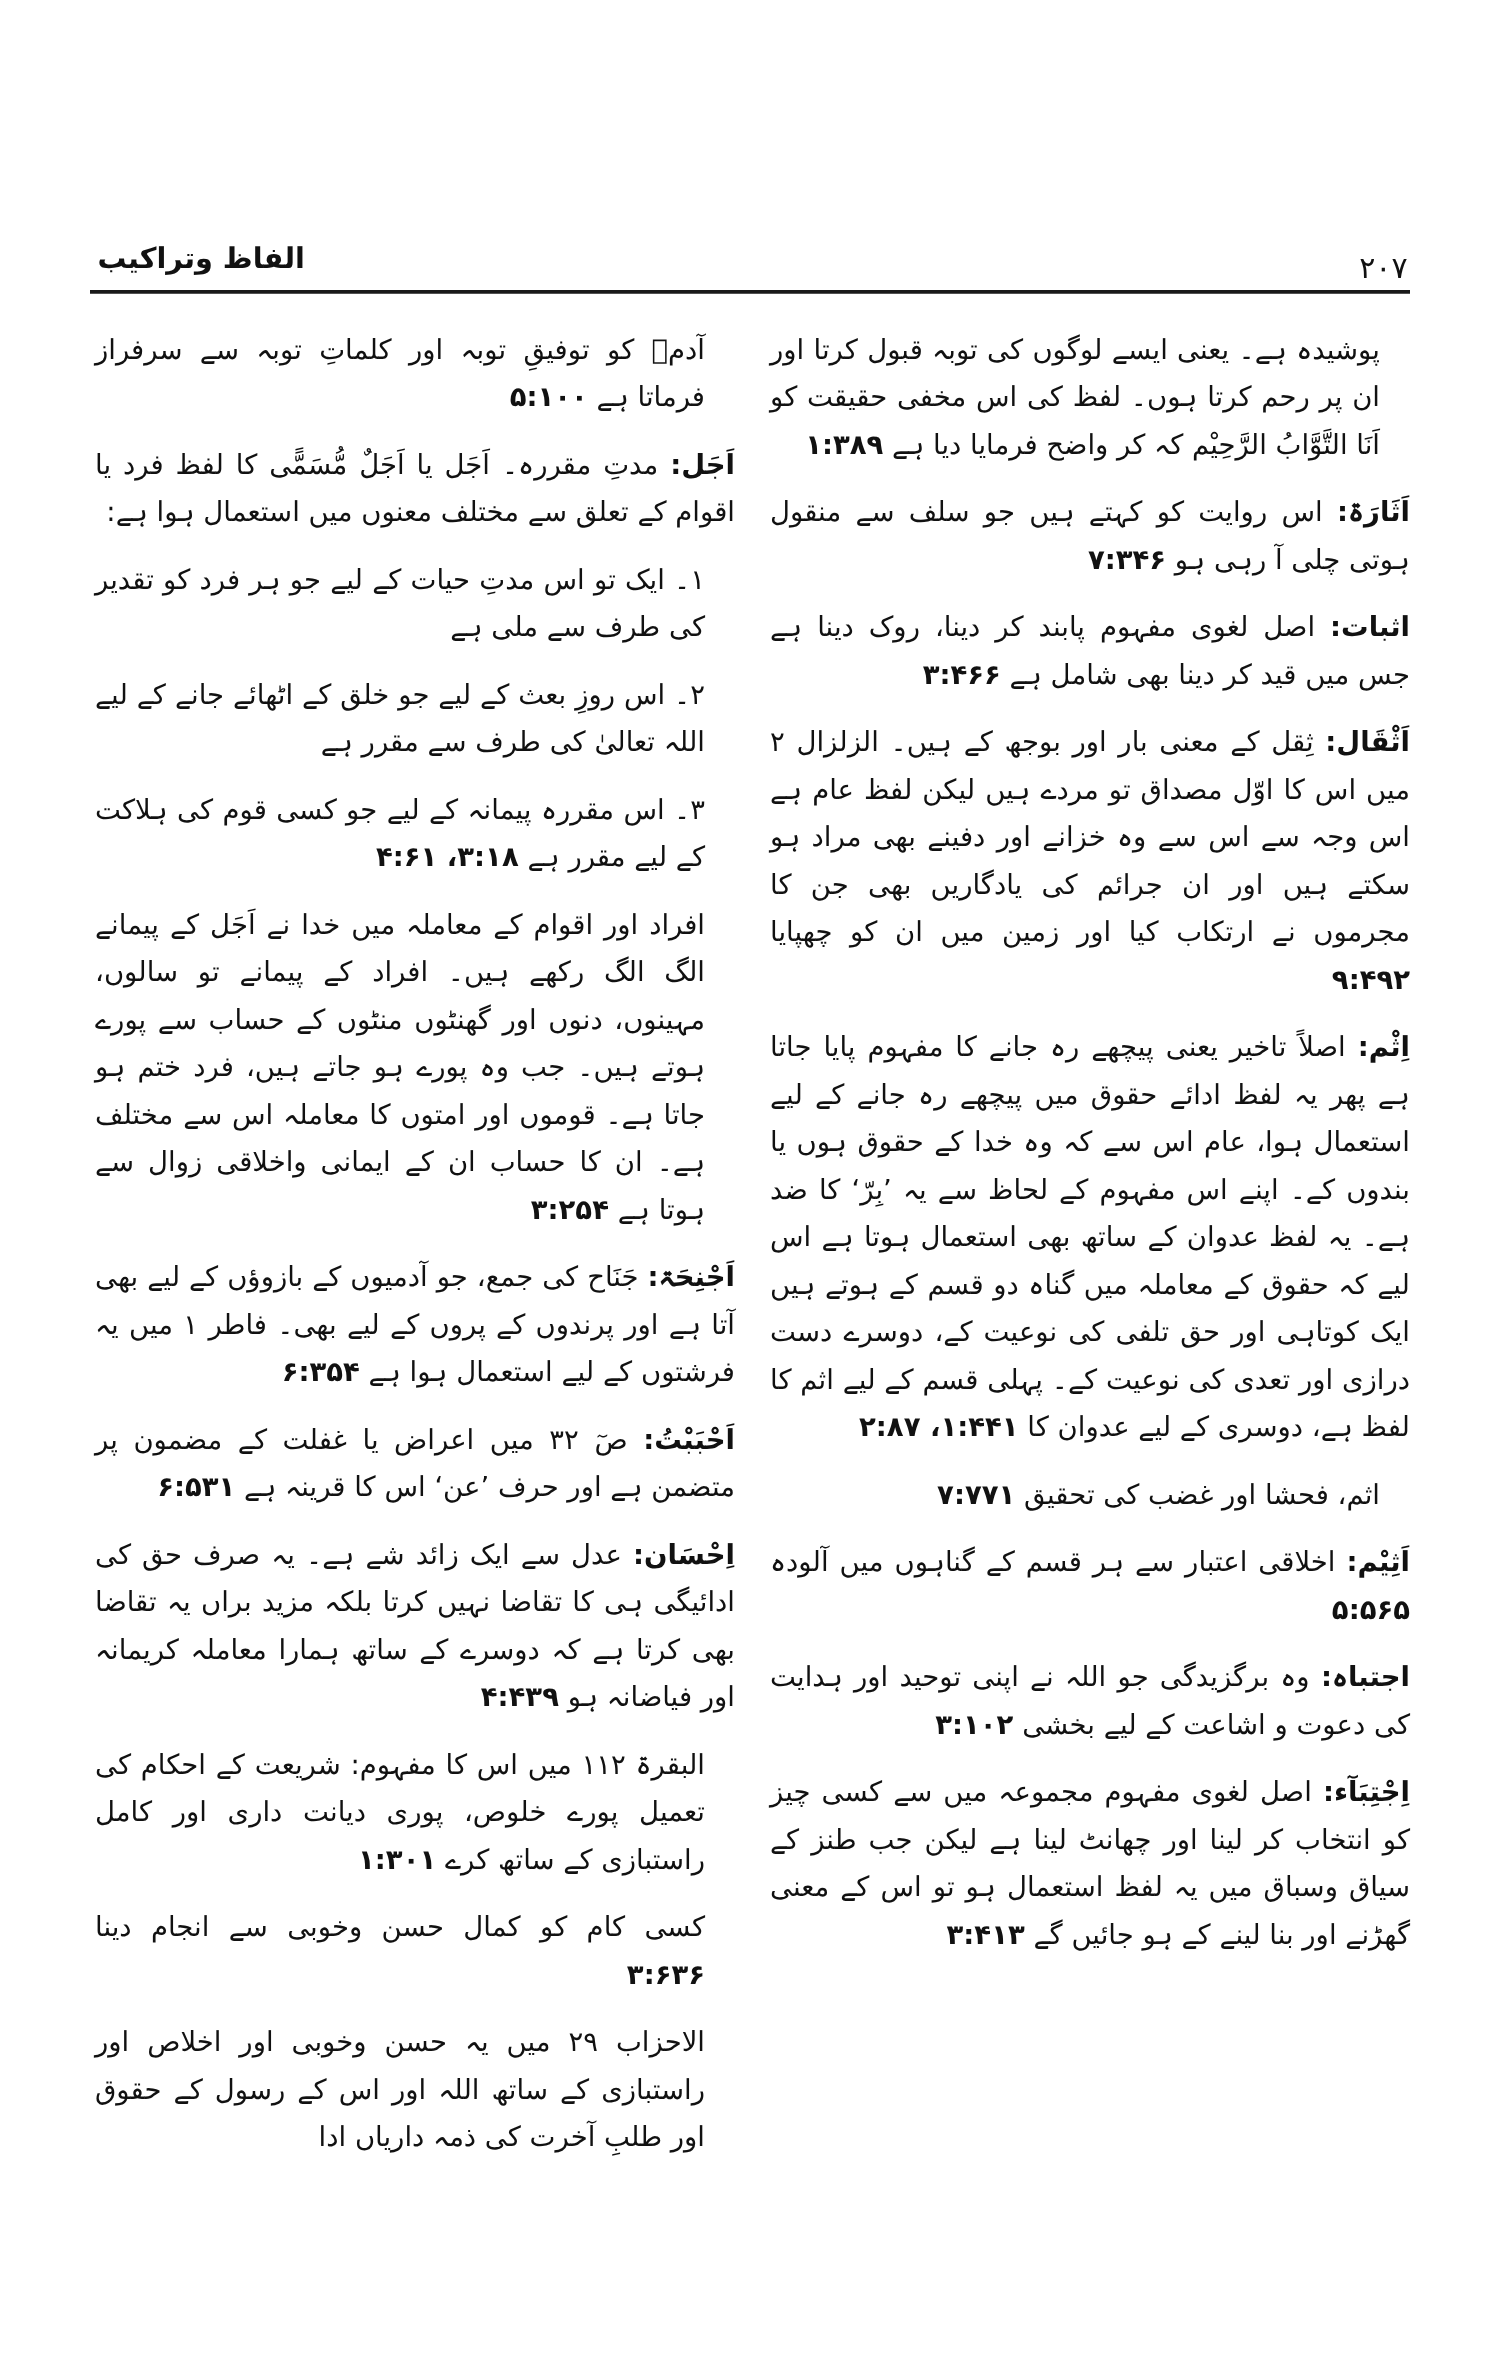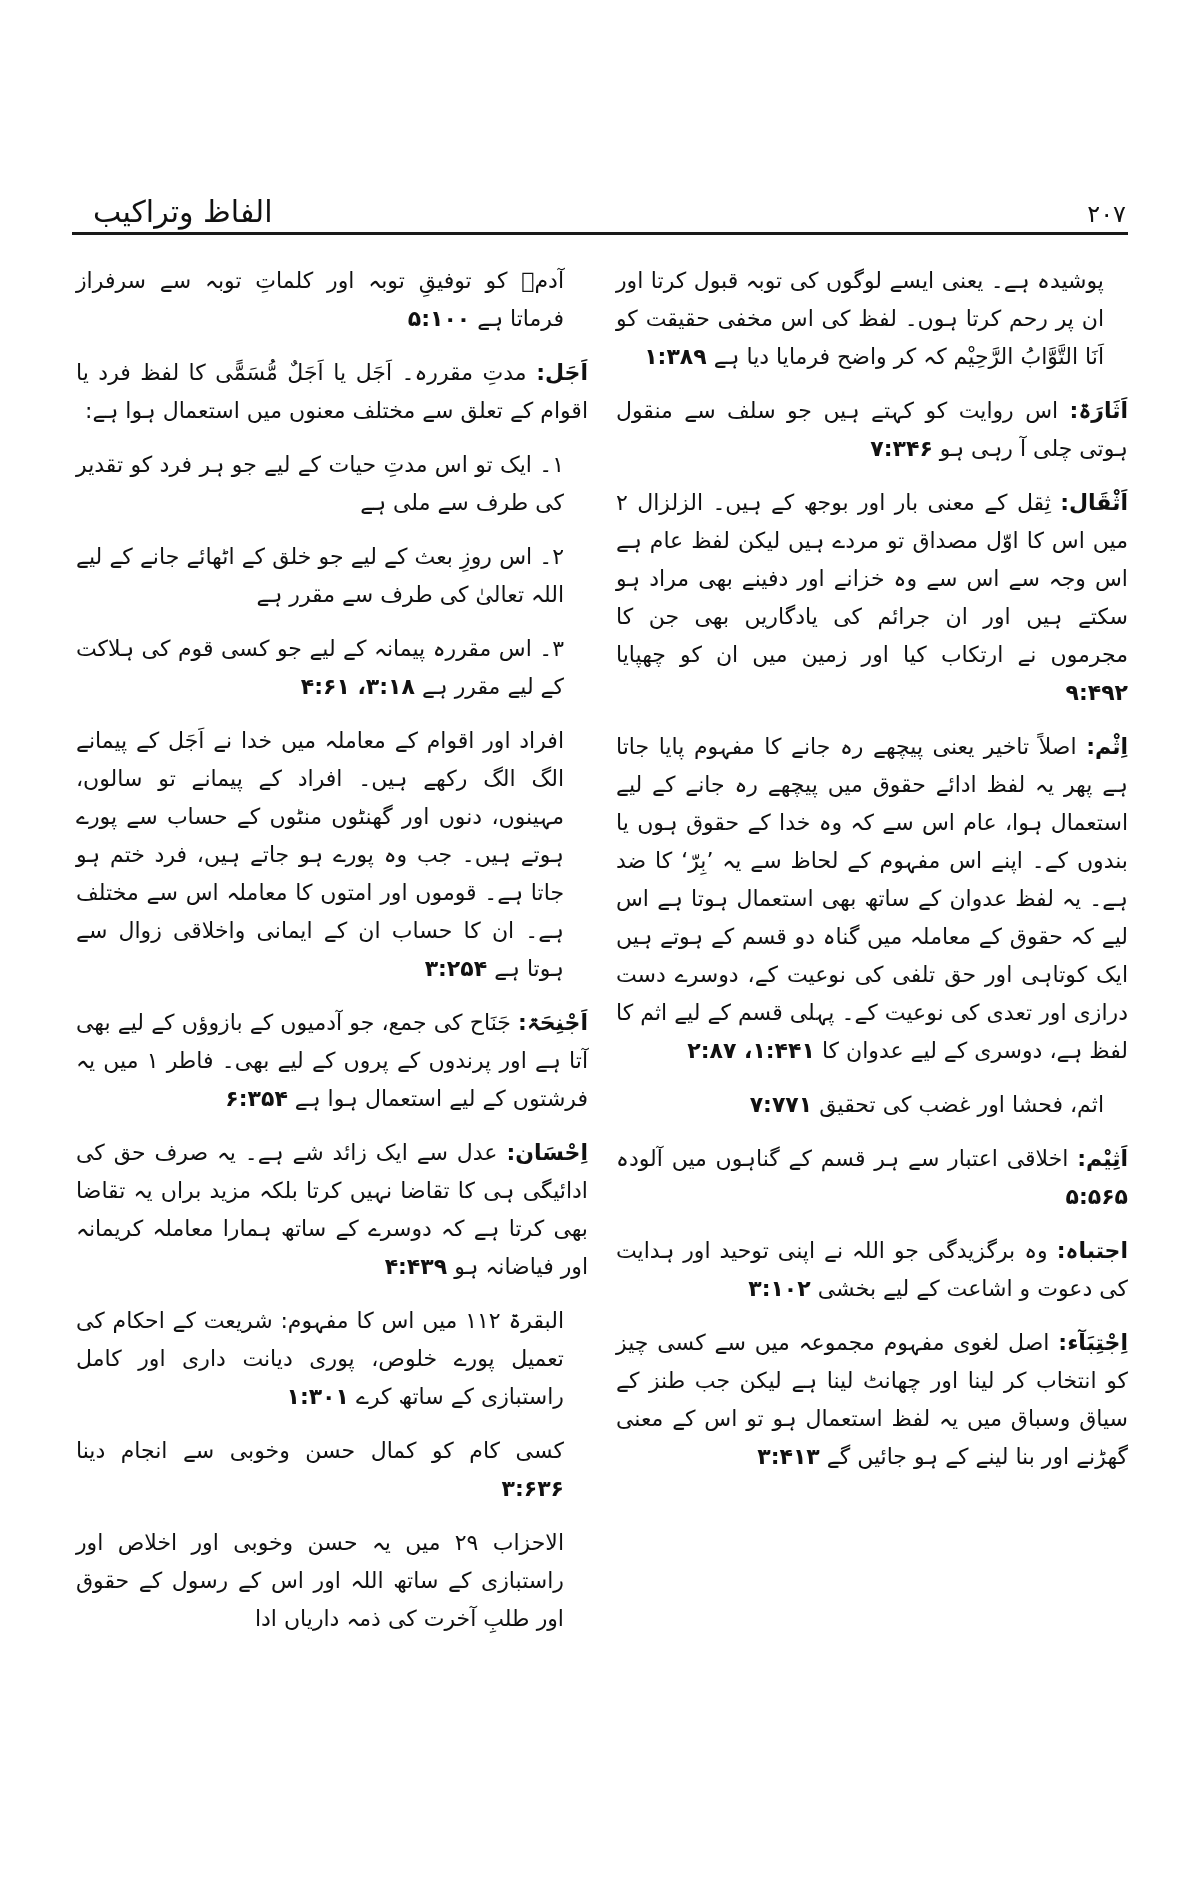--- a/index.html
+++ b/index.html
@@ -1,19 +1,19 @@
 <!DOCTYPE html>
 <html><head>
 <meta charset="utf-8">
 <style>
   html, body { margin: 0; padding: 0; background: #ffffff; }
   body { width: 1192px; height: 1891px; position: relative; overflow: hidden;
          font-family: "DejaVu Sans", sans-serif; color: #111; }
   .header { position: absolute; left: 72px; top: 192px; width: 1056px; height: 40px; }
-  .header .title { position: absolute; left: 21px; top: 2px; font-size: 30px; font-weight: normal; direction: rtl; }
+  .header .title { position: absolute; left: 6px; top: 2px; font-size: 23px; font-weight: bold; direction: rtl; }
   .header .pageno { position: absolute; right: 2px; top: 8px; font-size: 24px; direction: rtl; text-align: right; }
   .rule { position: absolute; left: 72px; top: 232px; width: 1056px; height: 3px; background: #1a1a1a; }
   .col { position: absolute; top: 262px; direction: rtl; text-align: justify; font-size: 22px; line-height: 38px; }
   .col-right { left: 616px; width: 512px; }
   .col-left { left: 76px; width: 512px; }
   .para { margin: 0 0 16px 0; }
   .para .term { font-weight: bold; }
   .para.indent { padding-right: 24px; }
   .ref { white-space: nowrap; font-weight: bold; }
 </style>
@@ -22,32 +22,34 @@
 
 <div class="header">
   <span class="title">الفاظ وتراکیب</span>
   <span class="pageno">۲۰۷</span>
 </div>
 <div class="rule"></div>
 
 <div class="col col-right" id="col-right">
     <p class="para indent"><span>پوشیدہ ہے۔ یعنی ایسے لوگوں کی توبہ قبول کرتا اور ان پر رحم کرتا ہوں۔ لفظ کی اس مخفی حقیقت کو اَنَا التَّوَّابُ الرَّحِیْم کہ کر واضح فرمایا دیا ہے</span> <span class="ref">۱:۳۸۹</span></p>
     <p class="para"><span class="term">اَثَارَۃ:</span> <span>اس روایت کو کہتے ہیں جو سلف سے منقول ہوتی چلی آ رہی ہو</span> <span class="ref">۷:۳۴۶</span></p>
+    <p class="para"><span class="term">اثبات:</span> <span>اصل لغوی مفہوم پابند کر دینا، روک دینا ہے جس میں قید کر دینا بھی شامل ہے</span> <span class="ref">۳:۴۶۶</span></p>
     <p class="para"><span class="term">اَثْقَال:</span> <span>ثِقل کے معنی بار اور بوجھ کے ہیں۔ الزلزال ۲ میں اس کا اوّل مصداق تو مردے ہیں لیکن لفظ عام ہے اس وجہ سے اس سے وہ خزانے اور دفینے بھی مراد ہو سکتے ہیں اور ان جرائم کی یادگاریں بھی جن کا مجرموں نے ارتکاب کیا اور زمین میں ان کو چھپایا</span> <span class="ref">۹:۴۹۲</span></p>
     <p class="para"><span class="term">اِثْم:</span> <span>اصلاً تاخیر یعنی پیچھے رہ جانے کا مفہوم پایا جاتا ہے پھر یہ لفظ ادائے حقوق میں پیچھے رہ جانے کے لیے استعمال ہوا، عام اس سے کہ وہ خدا کے حقوق ہوں یا بندوں کے۔ اپنے اس مفہوم کے لحاظ سے یہ ’بِرّ‘ کا ضد ہے۔ یہ لفظ عدوان کے ساتھ بھی استعمال ہوتا ہے اس لیے کہ حقوق کے معاملہ میں گناہ دو قسم کے ہوتے ہیں ایک کوتاہی اور حق تلفی کی نوعیت کے، دوسرے دست درازی اور تعدی کی نوعیت کے۔ پہلی قسم کے لیے اثم کا لفظ ہے، دوسری کے لیے عدوان کا</span> <span class="ref">۱:۴۴۱، ۲:۸۷</span></p>
     <p class="para indent"><span>اثم، فحشا اور غضب کی تحقیق</span> <span class="ref">۷:۷۷۱</span></p>
     <p class="para"><span class="term">اَثِیْم:</span> <span>اخلاقی اعتبار سے ہر قسم کے گناہوں میں آلودہ</span> <span class="ref">۵:۵۶۵</span></p>
     <p class="para"><span class="term">اجتباہ:</span> <span>وہ برگزیدگی جو اللہ نے اپنی توحید اور ہدایت کی دعوت و اشاعت کے لیے بخشی</span> <span class="ref">۳:۱۰۲</span></p>
     <p class="para"><span class="term">اِجْتِبَآء:</span> <span>اصل لغوی مفہوم مجموعہ میں سے کسی چیز کو انتخاب کر لینا اور چھانٹ لینا ہے لیکن جب طنز کے سیاق وسباق میں یہ لفظ استعمال ہو تو اس کے معنی گھڑنے اور بنا لینے کے ہو جائیں گے</span> <span class="ref">۳:۴۱۳</span></p>
   </div>
 <div class="col col-left" id="col-left">
     <p class="para indent"><span>آدمؑ کو توفیقِ توبہ اور کلماتِ توبہ سے سرفراز فرماتا ہے</span> <span class="ref">۵:۱۰۰</span></p>
     <p class="para"><span class="term">اَجَل:</span> <span>مدتِ مقررہ۔ اَجَل یا اَجَلٌ مُّسَمًّی کا لفظ فرد یا اقوام کے تعلق سے مختلف معنوں میں استعمال ہوا ہے:</span></p>
     <p class="para indent"><span>۱۔ ایک تو اس مدتِ حیات کے لیے جو ہر فرد کو تقدیر کی طرف سے ملی ہے</span></p>
     <p class="para indent"><span>۲۔ اس روزِ بعث کے لیے جو خلق کے اٹھائے جانے کے لیے اللہ تعالیٰ کی طرف سے مقرر ہے</span></p>
     <p class="para indent"><span>۳۔ اس مقررہ پیمانہ کے لیے جو کسی قوم کی ہلاکت کے لیے مقرر ہے</span> <span class="ref">۳:۱۸، ۴:۶۱</span></p>
     <p class="para indent"><span>افراد اور اقوام کے معاملہ میں خدا نے اَجَل کے پیمانے الگ الگ رکھے ہیں۔ افراد کے پیمانے تو سالوں، مہینوں، دنوں اور گھنٹوں منٹوں کے حساب سے پورے ہوتے ہیں۔ جب وہ پورے ہو جاتے ہیں، فرد ختم ہو جاتا ہے۔ قوموں اور امتوں کا معاملہ اس سے مختلف ہے۔ ان کا حساب ان کے ایمانی واخلاقی زوال سے ہوتا ہے</span> <span class="ref">۳:۲۵۴</span></p>
     <p class="para"><span class="term">اَجْنِحَۃ:</span> <span>جَنَاح کی جمع، جو آدمیوں کے بازوؤں کے لیے بھی آتا ہے اور پرندوں کے پروں کے لیے بھی۔ فاطر ۱ میں یہ فرشتوں کے لیے استعمال ہوا ہے</span> <span class="ref">۶:۳۵۴</span></p>
+    <p class="para"><span class="term">اَحْبَبْتُ:</span> <span>صٓ ۳۲ میں اعراض یا غفلت کے مضمون پر متضمن ہے اور حرف ’عن‘ اس کا قرینہ ہے</span> <span class="ref">۶:۵۳۱</span></p>
     <p class="para"><span class="term">اِحْسَان:</span> <span>عدل سے ایک زائد شے ہے۔ یہ صرف حق کی ادائیگی ہی کا تقاضا نہیں کرتا بلکہ مزید براں یہ تقاضا بھی کرتا ہے کہ دوسرے کے ساتھ ہمارا معاملہ کریمانہ اور فیاضانہ ہو</span> <span class="ref">۴:۴۳۹</span></p>
     <p class="para indent"><span>البقرۃ ۱۱۲ میں اس کا مفہوم: شریعت کے احکام کی تعمیل پورے خلوص، پوری دیانت داری اور کامل راستبازی کے ساتھ کرے</span> <span class="ref">۱:۳۰۱</span></p>
     <p class="para indent"><span>کسی کام کو کمال حسن وخوبی سے انجام دینا</span> <span class="ref">۳:۶۳۶</span></p>
     <p class="para indent"><span>الاحزاب ۲۹ میں یہ حسن وخوبی اور اخلاص اور راستبازی کے ساتھ اللہ اور اس کے رسول کے حقوق اور طلبِ آخرت کی ذمہ داریاں ادا</span></p>
   </div>
 
 </body></html>

